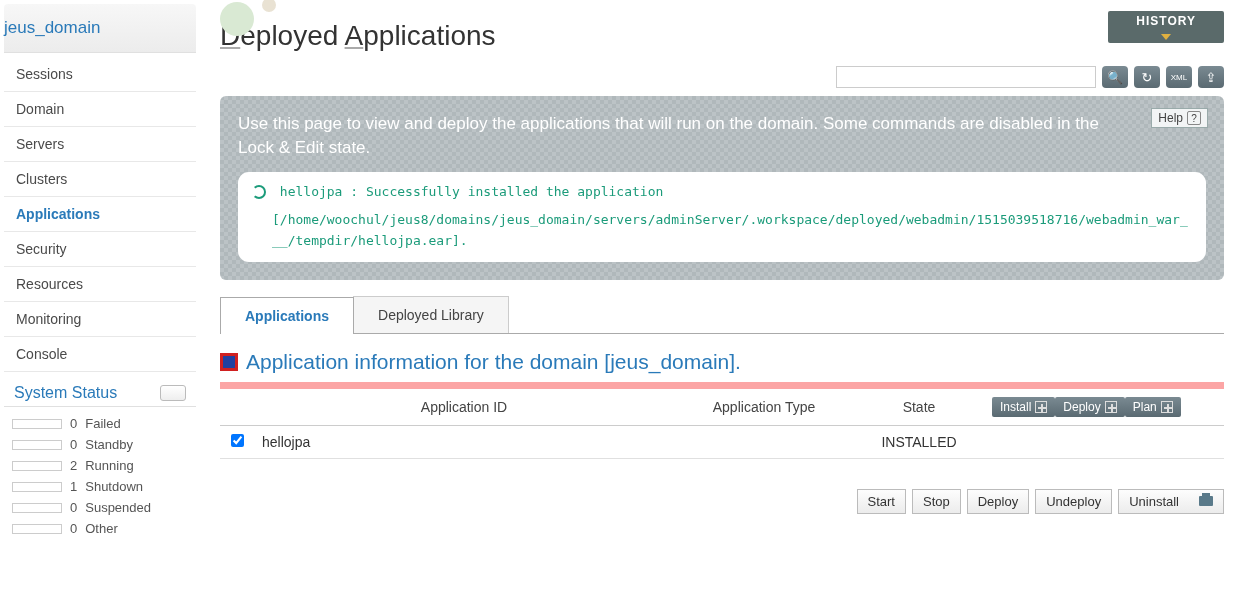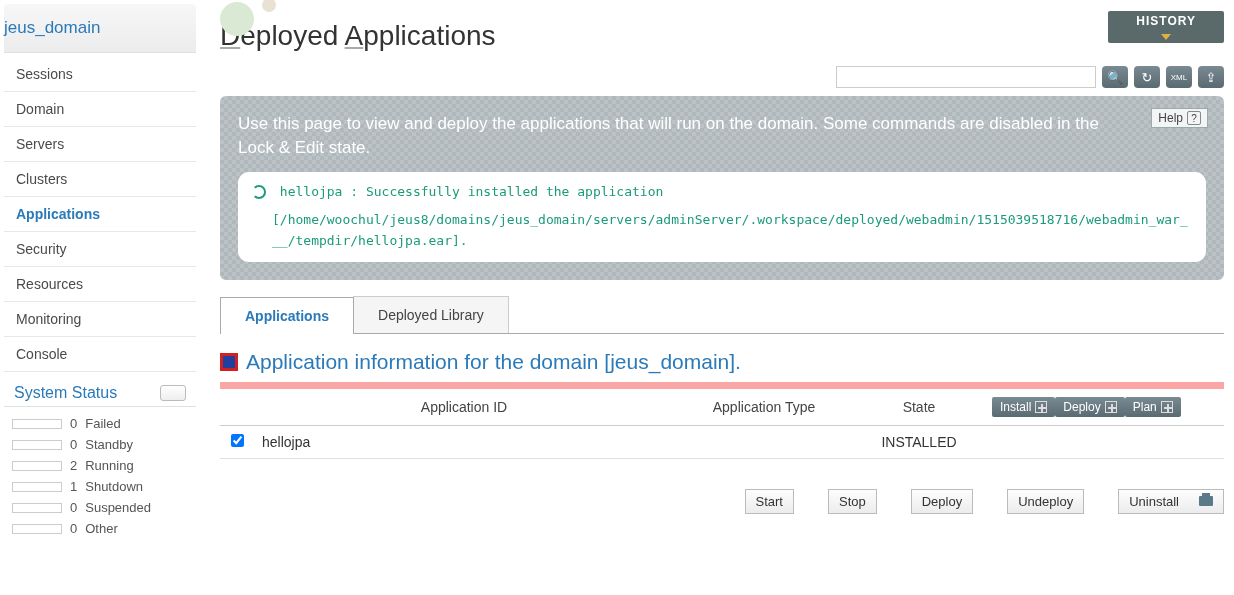--- a/index.html
+++ b/index.html
@@ -67,21 +67,21 @@
 .tbl td.center{ text-align:center;}
 .hdr-actions { display:flex; }
 .chip-btn { background:linear-gradient(#7a8a92,#5a6a72); color:#fff; font-size:12px; padding:3px 8px; border-radius:2px; display:flex; align-items:center; gap:4px; cursor:pointer;}
 .plus-ico{ width:12px;height:12px;border:1px solid #ddd; position:relative;}
 .plus-ico::before,.plus-ico::after{content:"";position:absolute;background:#ddd;}
 .plus-ico::before{left:5px;top:2px;width:2px;height:8px;}
 .plus-ico::after{top:5px;left:2px;height:2px;width:8px;}
 
 
 .bottom-actions { display:flex; gap:6px; justify-content:flex-end; margin-top:30px;}
-.btn { border:1px solid #bbb; background:linear-gradient(#fdfdfd,#ececec); padding:4px 10px; font-size:13px; cursor:pointer; color:#333;margin-left:28px;}
+.btn { border:1px solid #bbb; background:linear-gradient(#fdfdfd,#ececec); padding:4px 10px; font-size:13px; cursor:pointer; color:#333;}
 .btn.uninstall { display:flex; align-items:center; gap:20px;}
 .cap-ico{width:14px;height:10px;background:#5a7a8a;border-radius:1px;position:relative;}
 .cap-ico::before{content:"";position:absolute;left:3px;top:-3px;width:8px;height:3px;background:#5a7a8a;}
 </style>
 </head>
 <body>
 
 <div class="container">
 
   <aside class="sidebar">

